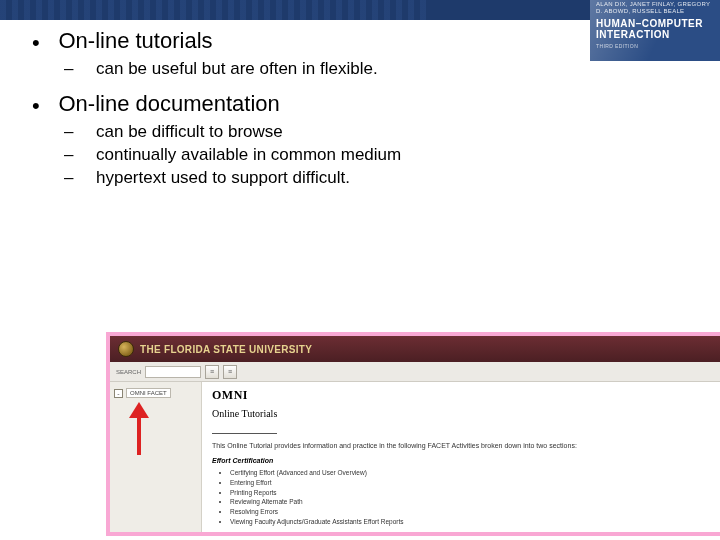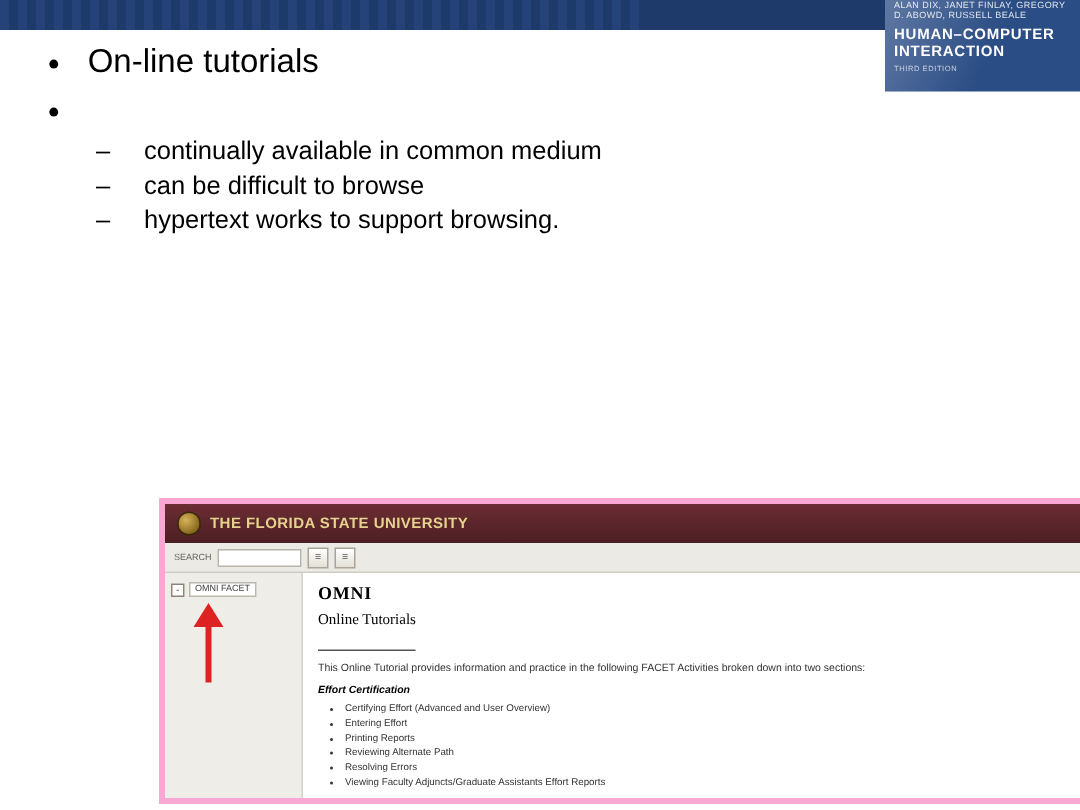--- a/index.html
+++ b/index.html
@@ -67,27 +67,29 @@
     <div class="title1">HUMAN–COMPUTER</div>
     <div class="title2">INTERACTION</div>
     <div class="thirded">THIRD EDITION</div>
   </div>
 
   <div class="content">
     <ul class="main-list">
       <li>
         <span class="main-label">On-line tutorials</span>
         <ul class="sub-list">
+          <li>can be useful but are often in flexible.</li>
         </ul>
       </li>
       <li>
+        <span class="main-label">On-line documentation</span>
         <ul class="sub-list">
+          <li>can be difficult to browse</li>
           <li>continually available in common medium</li>
-          <li>can be difficult to browse</li>
-          <li>hypertext works to support browsing.</li>
+          <li>hypertext used to support difficult.</li>
         </ul>
       </li>
     </ul>
   </div>
 
   <div class="shot">
     <div class="shot-head">
       <div class="seal"></div>
       <div class="uni">THE FLORIDA STATE UNIVERSITY</div>
     </div>

